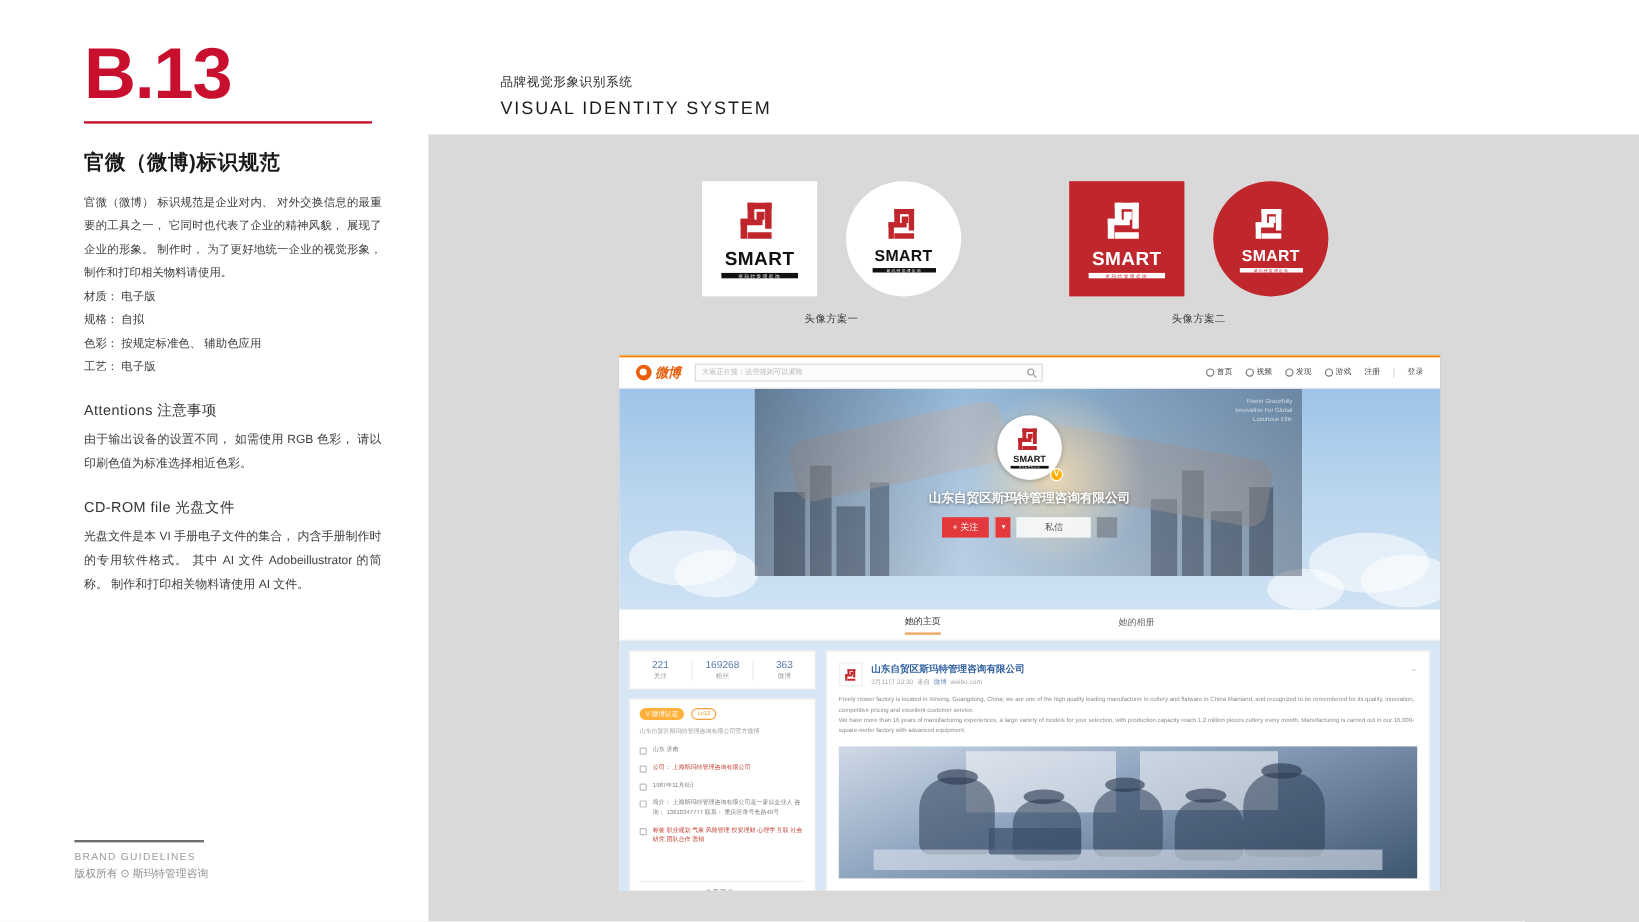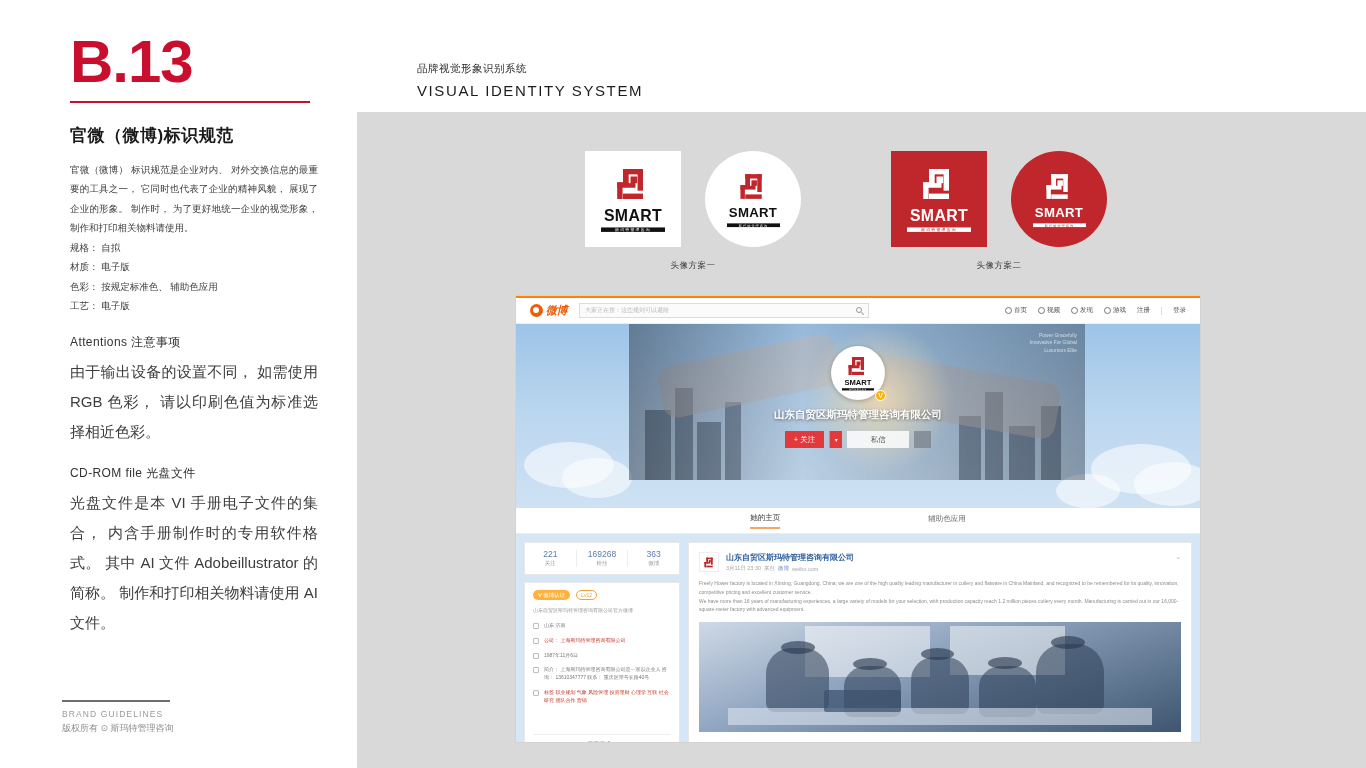--- a/index.html
+++ b/index.html
@@ -15,21 +15,21 @@
   .left-col { position:absolute; left:70px; top:32px; width:248px; }
   .chapter-num {
     font-size: 60px; font-weight: 700; color:#C8102E;
     letter-spacing: -1px; line-height: 1; font-family:"Liberation Sans",sans-serif;
   }
   .chapter-rule { margin-top:9px; width:240px; height:2px; background:#C8102E; }
   .sec-title { margin-top:21px; font-size:17px; font-weight:700; color:#1a1a1a; letter-spacing:.5px; }
   .body-text { margin-top:13px; font-size:9.5px; line-height:2.05; color:#3d3d3d; text-align:justify; }
   .spec-line { font-size:9.5px; line-height:2.05; color:#3d3d3d; }
   .sub-head { margin-top:18px; font-size:12px; color:#333; letter-spacing:.4px; font-weight:400; }
-  .sub-body { margin-top:6px; font-size:15px; line-height:2.0; color:#3d3d3d; text-align:justify; }
+  .sub-body { margin-top:6px; font-size:10px; line-height:2.0; color:#3d3d3d; text-align:justify; }
   .foot { position:absolute; left:62px; top:700px; width:200px; }
   .foot-rule { width:108px; height:1.5px; background:#6e6e6e; }
   .foot-t1 { margin-top:7px; font-size:8.5px; color:#9a9a9a; letter-spacing:1.1px; }
   .foot-t2 { margin-top:3px; font-size:9px; color:#8e8e8e; }
 
   
   .hdr-cn { position:absolute; left:417px; top:62px; font-size:10.5px; color:#2b2b2b; letter-spacing:.5px;}
   .hdr-en { position:absolute; left:417px; top:82px; font-size:15px; color:#1c1c1c; letter-spacing:1.6px;}
   .hdr-right { position:absolute; right:28px; top:60px; text-align:right; }
   .hdr-right div { font-size:13px; font-weight:700; color:#231a17; letter-spacing:.3px; line-height:1.45; }
@@ -147,22 +147,22 @@
 <body>
 
 <div class="page">
 
   <div class="left-col">
     <div class="chapter-num">B.13</div>
     <div class="chapter-rule"></div>
     <div class="sec-title">官微（微博)标识规范</div>
     <div class="body-text">官微（微博） 标识规范是企业对内、 对外交换信息的最重要的工具之一， 它同时也代表了企业的精神风貌， 展现了企业的形象。 制作时， 为了更好地统一企业的视觉形象， 制作和打印相关物料请使用。</div>
     <div>
+      <div class="spec-line">材质： 电子版</div>
       <div class="spec-line">规格： 自拟</div>
-      <div class="spec-line">材质： 电子版</div>
       <div class="spec-line">色彩： 按规定标准色、 辅助色应用</div>
       <div class="spec-line">工艺： 电子版</div>
     </div>
     <div class="sub-head">Attentions 注意事项</div>
     <div class="sub-body">由于输出设备的设置不同， 如需使用 RGB 色彩， 请以印刷色值为标准选择相近色彩。</div>
     <div class="sub-head">CD-ROM file 光盘文件</div>
     <div class="sub-body">光盘文件是本 VI 手册电子文件的集合， 内含手册制作时的专用软件格式。 其中 AI 文件 Adobeillustrator 的简称。 制作和打印相关物料请使用 AI 文件。</div>
   </div>
 
   <div class="foot">
@@ -414,21 +414,21 @@
           <div class="btn-follow">+ 关注</div>
           <div class="btn-caret">▾</div>
           <div class="btn-msg">私信</div>
           <div class="btn-more"></div>
         </div>
       </div>
     </div>
 
     <div class="wb-tabs">
       <div class="wb-tab active">她的主页</div>
-      <div class="wb-tab">辅助色应用</div>
+      <div class="wb-tab">她的相册</div>
     </div>
 
     <div class="wb-body">
       <div class="wb-left">
 
         <div class="wb-card stats">
           <div class="stat">
             <div class="stat-n">221</div>
             <div class="stat-l">关注</div>
           </div>

